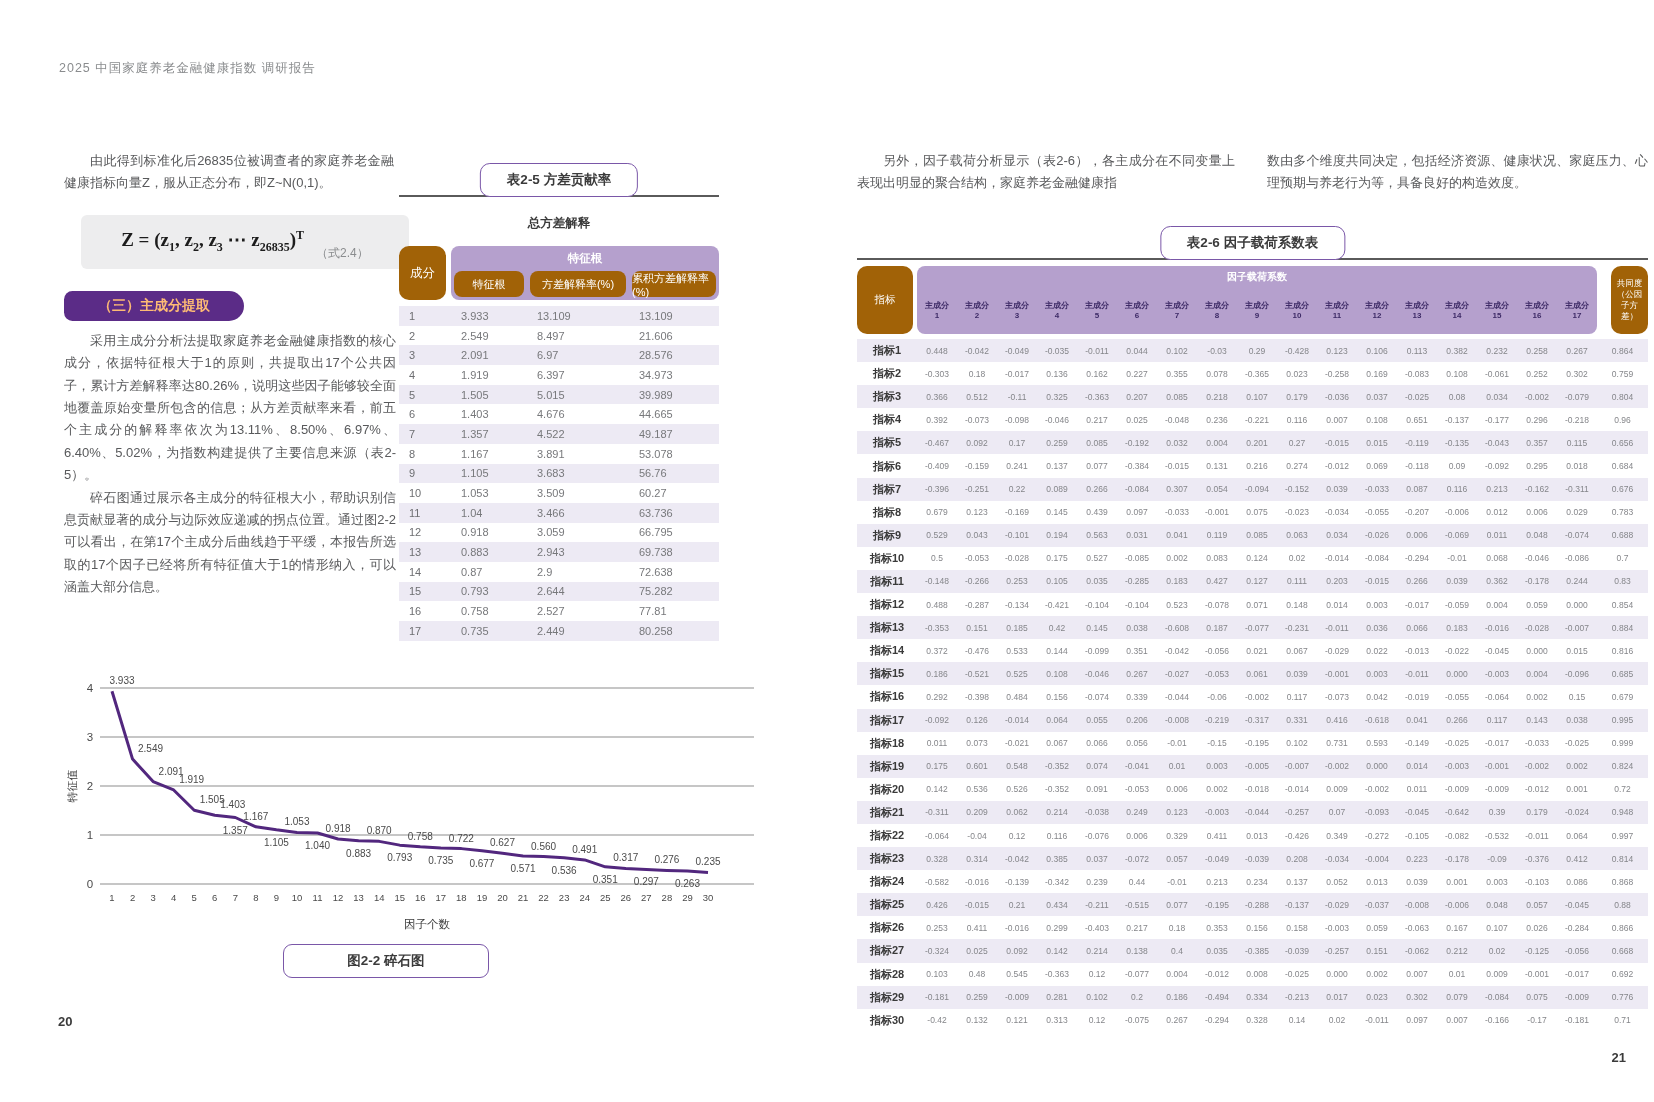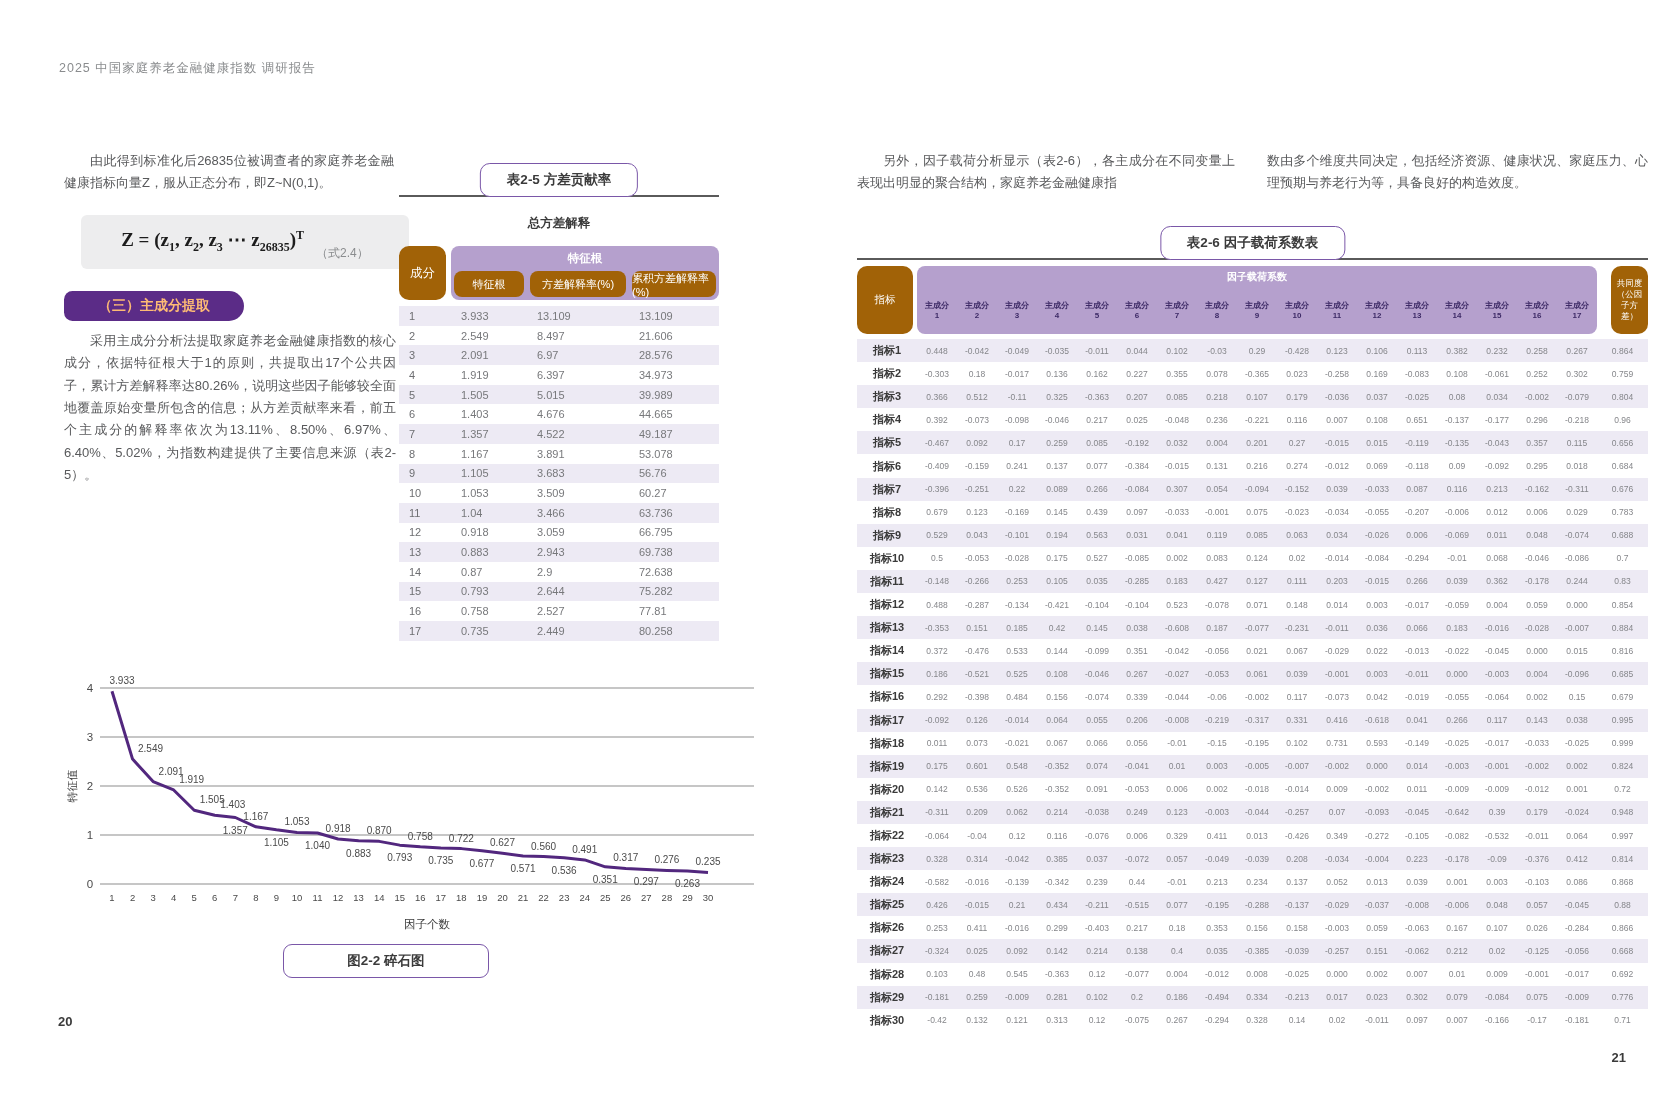--- a/index.html
+++ b/index.html
@@ -94,20 +94,21 @@
 
   <div class="formula-box">
     <span class="formula" id="formula"><span>Z = (z</span><sub>1</sub><span>, z</span><sub>2</sub><span>, z</span><sub>3</sub><span> ⋯ z</span><sub>26835</sub><span>)</span><sup>T</sup></span>
     <span class="formula-tag">（式2.4）</span>
   </div>
 
   <div class="section-pill">（三）主成分提取</div>
 
   <div class="body-text para">
     <p class="indent">采用主成分分析法提取家庭养老金融健康指数的核心成分，依据特征根大于1的原则，共提取出17个公共因子，累计方差解释率达80.26%，说明这些因子能够较全面地覆盖原始变量所包含的信息；从方差贡献率来看，前五个主成分的解释率依次为13.11%、8.50%、6.97%、6.40%、5.02%，为指数构建提供了主要信息来源（表2-5）。</p>
+    <p class="indent">碎石图通过展示各主成分的特征根大小，帮助识别信息贡献显著的成分与边际效应递减的拐点位置。通过图2-2可以看出，在第17个主成分后曲线趋于平缓，本报告所选取的17个因子已经将所有特征值大于1的情形纳入，可以涵盖大部分信息。</p>
   </div>
 
   <div class="t25">
     <div class="t-titlewrap">
       <div class="t-titleline"></div>
       <div class="t-titlebox">表2-5 方差贡献率</div>
     </div>
     <div class="t-subtitle">总方差解释</div>
     <div class="t25-head">
       <div class="pill-dark t25-comp-pill">成分</div>

